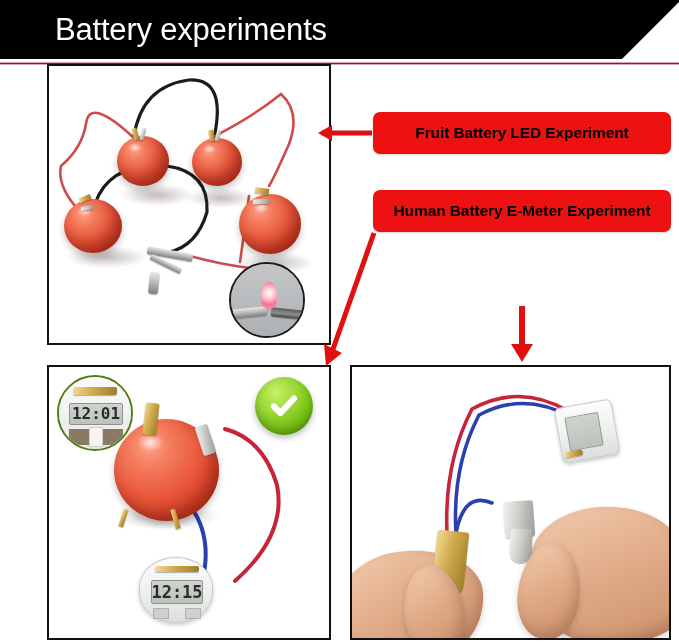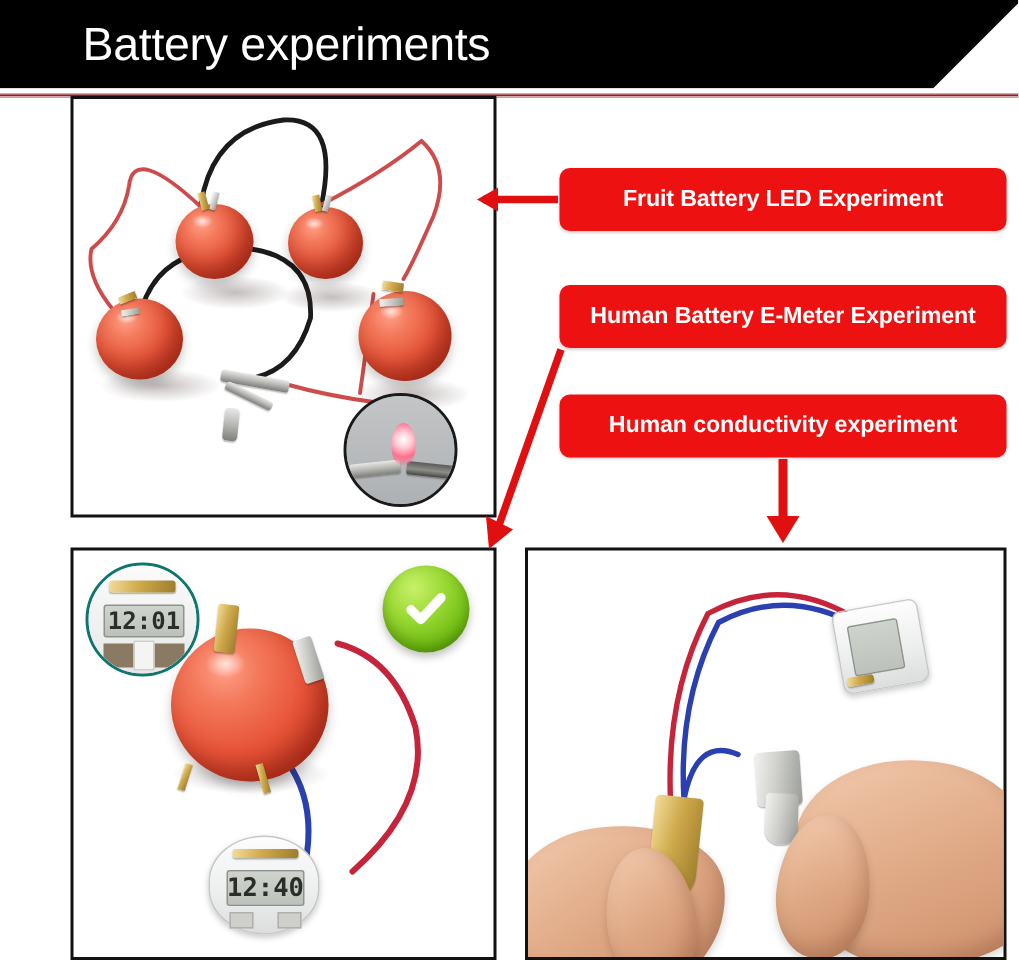--- a/index.html
+++ b/index.html
@@ -50,21 +50,21 @@
   
   .label {
     position: absolute;
     left: 373px; width: 298px; height: 42px;
     background: #ee1111;
     border-radius: 7px;
     display: flex; align-items: center; justify-content: center;
     box-shadow: 0 1px 2px rgba(0,0,0,.18);
   }
   .label-text {
-    color: #ffffff; font-size: 15.5px; font-weight: bold;
+    color: #000000; font-size: 15.5px; font-weight: bold;
     letter-spacing: -0.1px; white-space: nowrap;
   }
   .label-1 { top: 112px; }
   .label-2 { top: 190px; }
   .label-3 { top: 263px; }
 
   
   .arrow-svg { position: absolute; left: 0; top: 0; width: 679px; height: 643px; pointer-events: none; }
 
   
@@ -97,21 +97,21 @@
   }
   .electrode.zinc {
     background: linear-gradient(100deg, #f3f3f1 0%, #cfd0cc 45%, #9a9c98 100%);
   }
 
   
   .inset {
     position: absolute; border-radius: 50%; overflow: hidden;
   }
   .inset.dark { border: 2px solid #1a1a1a; background: #b9bbbd; }
-  .inset.red  { border: 2px solid #0f766e; background: #e9e9e9; }
+  .inset.red  { border: 2px solid #4d7c0f; background: #e9e9e9; }
 
   
   .led-glow {
     position: absolute; border-radius: 50% 50% 42% 42%;
     background: radial-gradient(circle at 50% 40%, #ffffff 0%, #ffc9d4 30%, #ff6f8e 62%, rgba(255,80,110,0) 100%);
   }
 
   
   .clip {
     position: absolute;
@@ -221,21 +221,21 @@
       <div class="tomato" style="left:65px; top:52px; width:105px; height:102px;"></div>
       <div class="electrode" style="left:72px; top:142px; width:5px; height:18px; transform:rotate(18deg);"></div>
       <div class="electrode" style="left:124px; top:142px; width:5px; height:20px; transform:rotate(-16deg);"></div>
 
       <div class="electrode" style="left:95px;  top:36px; width:14px; height:32px; transform:rotate(6deg); border-radius:2px;"></div>
       <div class="electrode zinc" style="left:150px; top:58px; width:13px; height:30px; transform:rotate(-18deg); border-radius:2px;"></div>
 
       <div class="clock" style="left:90px; top:190px; width:74px; height:66px; border-radius:50% / 46%;">
         <div class="electrode" style="left:15px; top:8px; width:44px; height:6px; border-radius:2px;"></div>
         <div class="lcd" style="left:11px; top:22px; width:52px; height:24px; border-radius:2px;">
-          <span class="lcd-text" style="font-size:17px;">12:40</span>
+          <span class="lcd-text" style="font-size:17px;">12:15</span>
         </div>
         <div style="position:absolute;left:13px;top:50px;width:16px;height:11px;background:#cfcfcb;border:1px solid #b0b0ac;"></div>
         <div style="position:absolute;left:45px;top:50px;width:16px;height:11px;background:#cfcfcb;border:1px solid #b0b0ac;"></div>
       </div>
 
       <div class="inset red" style="left:8px; top:8px; width:76px; height:76px;">
         <div style="position:absolute;left:0;top:0;width:100%;height:100%;background:linear-gradient(180deg,#fbfbfb 0%,#e6e7e7 100%);"></div>
         <div class="electrode" style="left:14px; top:10px; width:44px; height:8px; border-radius:2px;"></div>
         <div class="lcd" style="left:10px; top:26px; width:54px; height:22px; border-radius:2px;">
           <span class="lcd-text" style="font-size:16px;">12:01</span>
@@ -279,23 +279,20 @@
 
     </div>
   </div>
 
   <div class="label label-1">
     <span class="label-text">Fruit Battery LED Experiment</span>
   </div>
   <div class="label label-2">
     <span class="label-text">Human Battery E-Meter Experiment</span>
   </div>
-  <div class="label label-3">
-    <span class="label-text">Human conductivity experiment</span>
-  </div>
 
   <svg class="arrow-svg">
 
     <g>
       <line x1="372" y1="133" x2="322" y2="133" stroke="#e01010" stroke-width="5"></line>
       <polygon points="318,133 332,125 332,141" fill="#e01010"></polygon>
     </g>
 
     <g>
       <line x1="374" y1="233" x2="332" y2="352" stroke="#e01010" stroke-width="5"></line>

